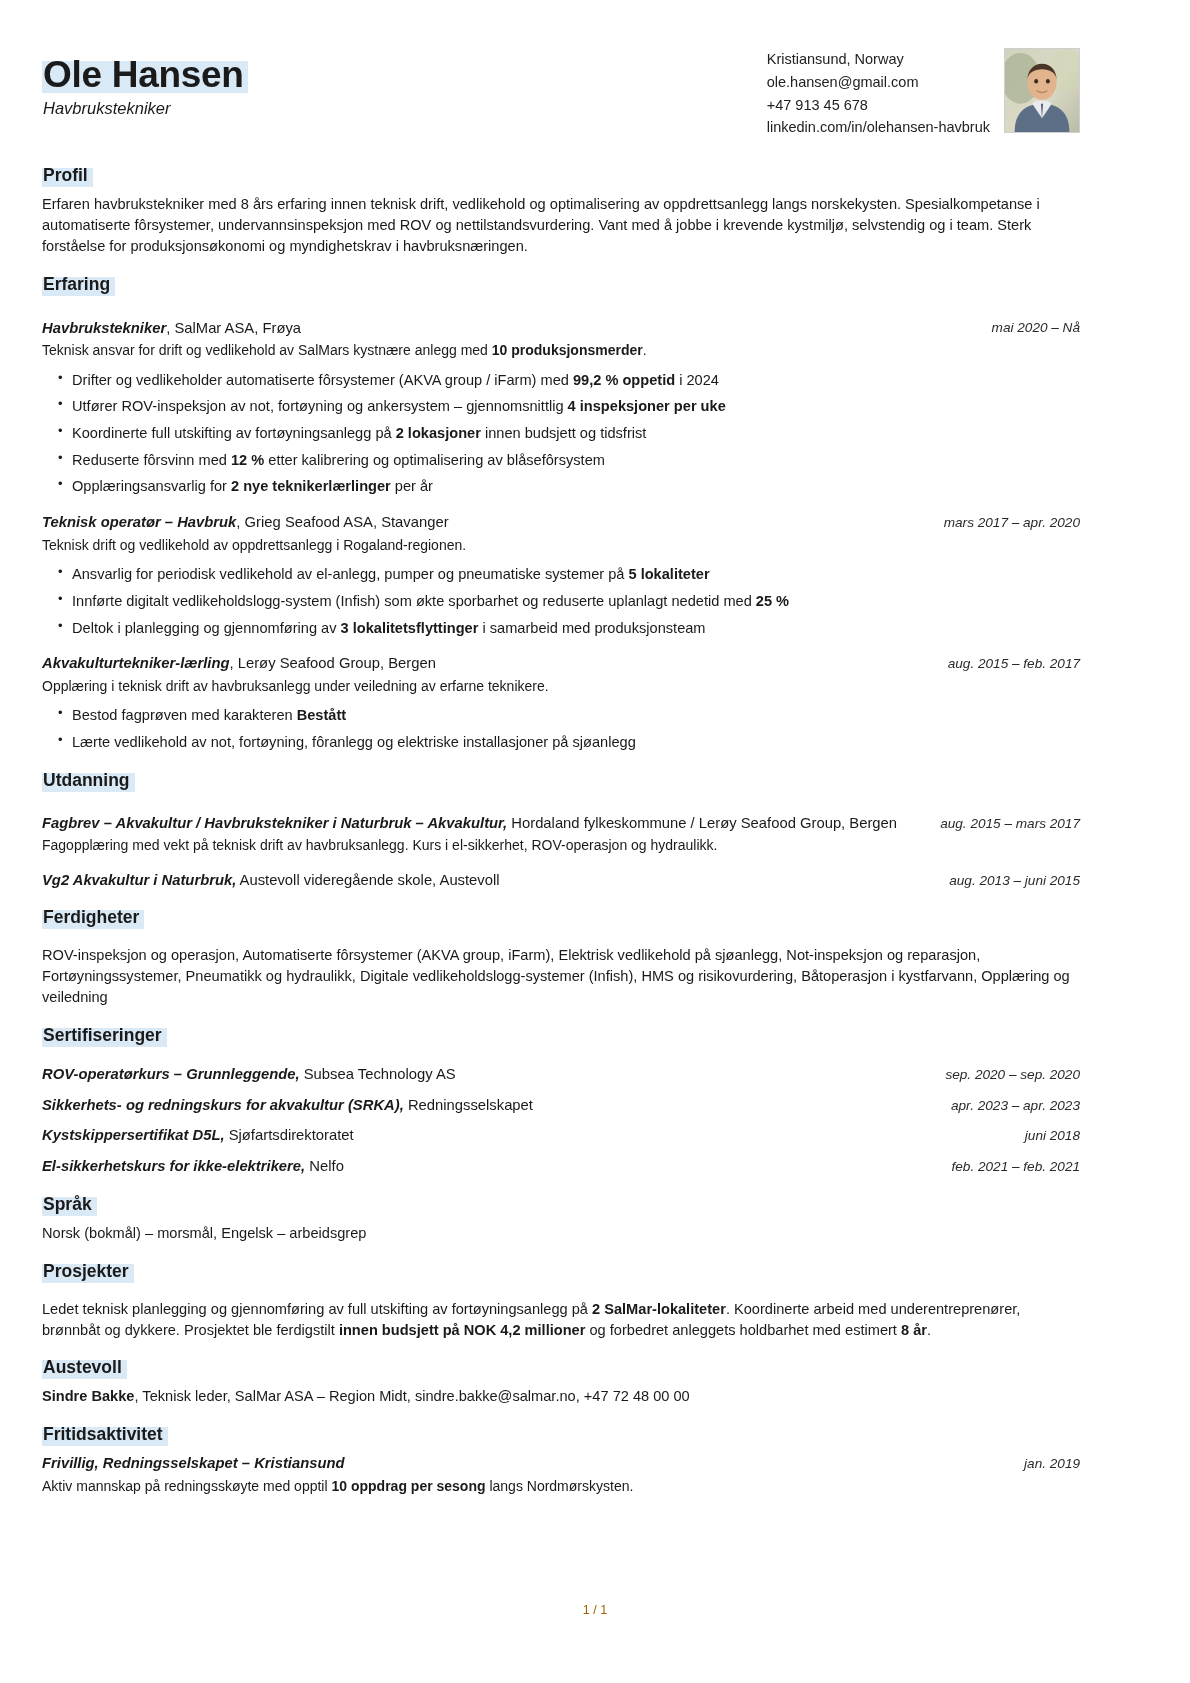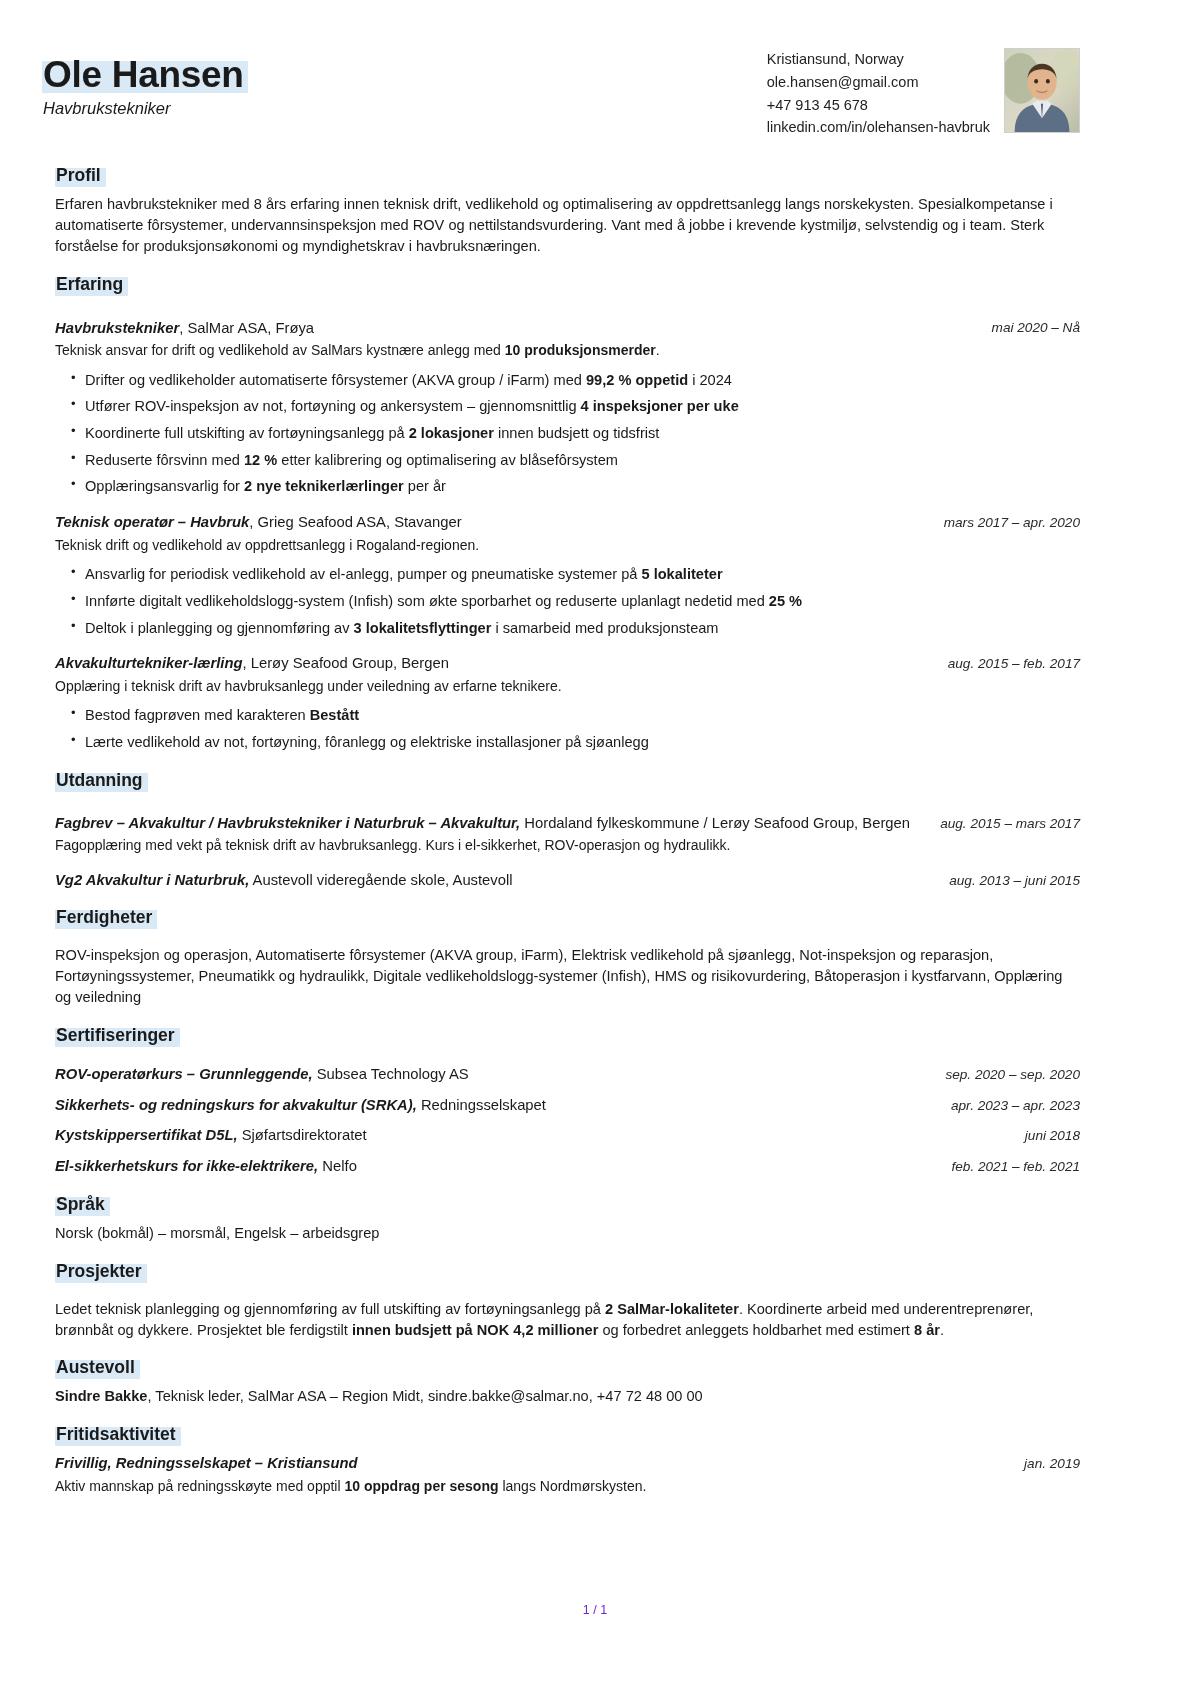--- a/index.html
+++ b/index.html
@@ -59,21 +59,21 @@
     width: 76px;
     height: 85px;
     border: 1px solid #cfcfcf;
     overflow: hidden;
     flex: none;
     background: #e7e2d8;
   }
   .photo svg { display: block; width: 100%; height: 100%; }
 
   
-  .section { margin-bottom: 2px; margin-left: 13px; }
+  .section { margin-bottom: 2px; }
   .sec-title {
     font-size: 17.5px;
     font-weight: bold;
     display: inline-block;
     background: linear-gradient(to bottom, transparent 14%, #d9e9f5 14%, #d9e9f5 98%, transparent 98%);
     padding: 0 5px 1px 1px;
     margin-bottom: 7px;
   }
   .sec-gap-top { margin-top: 17px; }
 
@@ -142,21 +142,21 @@
   .para-block { margin-top: 9px; }
 
   
   .footer {
     position: absolute;
     left: 0;
     right: 0;
     bottom: 66px;
     text-align: center;
     font-size: 12.5px;
-    color: #6d28d9;
+    color: #a16207;
   }
 </style>
 </head>
 <body>
 
 <div class="page">
 
   <div class="header">
     <div class="identity">
       <div class="name">Ole Hansen</div>

